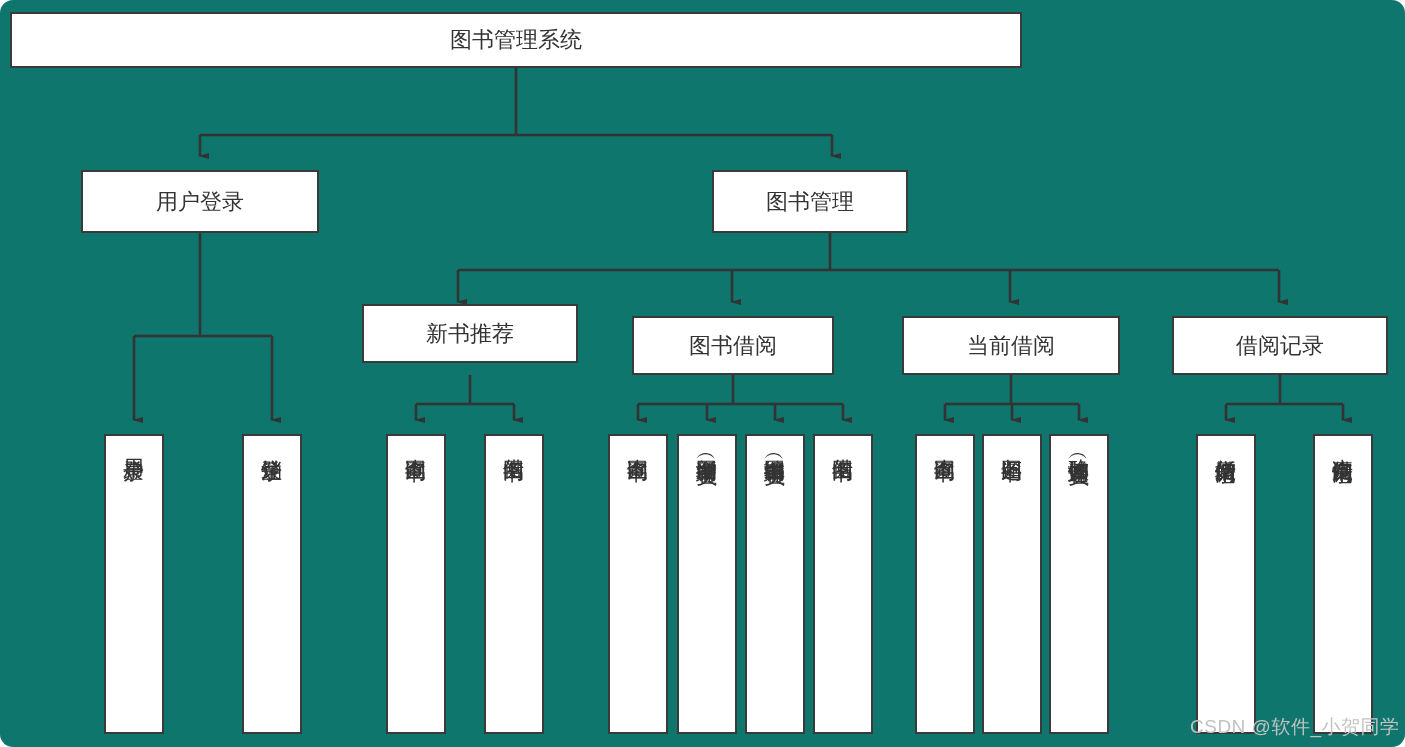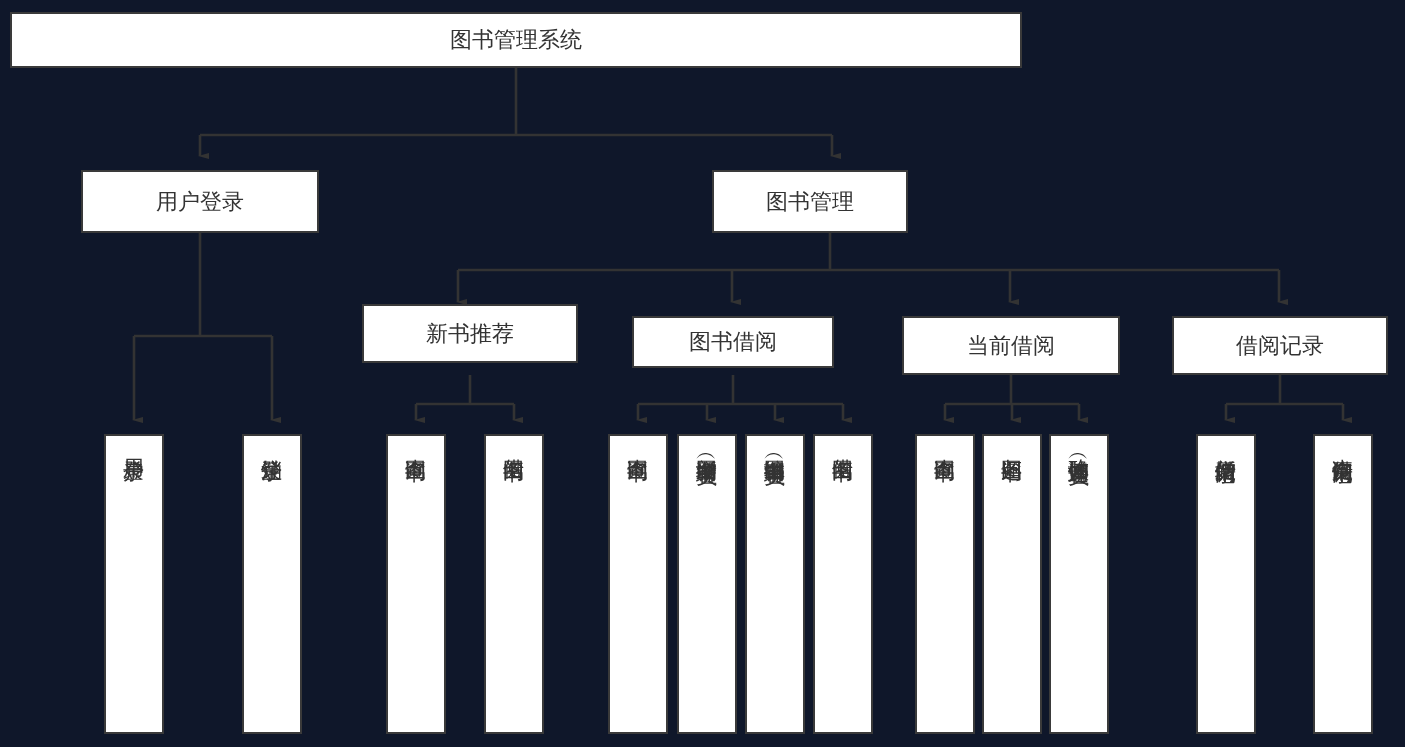--- a/index.html
+++ b/index.html
@@ -7,22 +7,23 @@
     padding: 0;
     background: #ffffff;
   }
   body {
     font-family: "Liberation Sans", "DejaVu Sans", sans-serif;
   }
   #stage {
     position: relative;
     width: 1405px;
     height: 747px;
-    background: #0f172a;
+    background: #0f766e;
     overflow: hidden;
+    border-radius: 13px;
   }
   #wires {
     position: absolute;
     left: 0;
     top: 0;
     width: 1405px;
     height: 747px;
     pointer-events: none;
   }
   .node {
@@ -131,21 +132,21 @@
   <div class="node horiz" style="left:81px; top:170px; width:238px; height:63px;">
     <span class="node-label">用户登录</span>
   </div>
   <div class="node horiz" style="left:712px; top:170px; width:196px; height:63px;">
     <span class="node-label">图书管理</span>
   </div>
 
   <div class="node horiz" style="left:362px; top:304px; width:216px; height:59px;">
     <span class="node-label">新书推荐</span>
   </div>
-  <div class="node horiz" style="left:632px; top:316px; width:202px; height:52px;">
+  <div class="node horiz" style="left:632px; top:316px; width:202px; height:59px;">
     <span class="node-label">图书借阅</span>
   </div>
   <div class="node horiz" style="left:1172px; top:316px; width:216px; height:59px;">
     <span class="node-label">借阅记录</span>
   </div>
   <div class="node horiz" style="left:902px; top:316px; width:218px; height:59px;">
     <span class="node-label">当前借阅</span>
   </div>
 
   <div class="node vert" style="left:104px; top:434px; width:60px; height:300px;">
@@ -185,14 +186,15 @@
     <span class="node-label">确认归还（管理员）</span>
   </div>
 
   <div class="node vert" style="left:1196px; top:434px; width:60px; height:300px;">
     <span class="node-label">新增借阅记录</span>
   </div>
   <div class="node vert" style="left:1313px; top:434px; width:60px; height:300px;">
     <span class="node-label">查询借阅记录</span>
   </div>
 
+  <div id="watermark">CSDN @软件_小贺同学</div>
 
 </div>
 
 </body></html>

